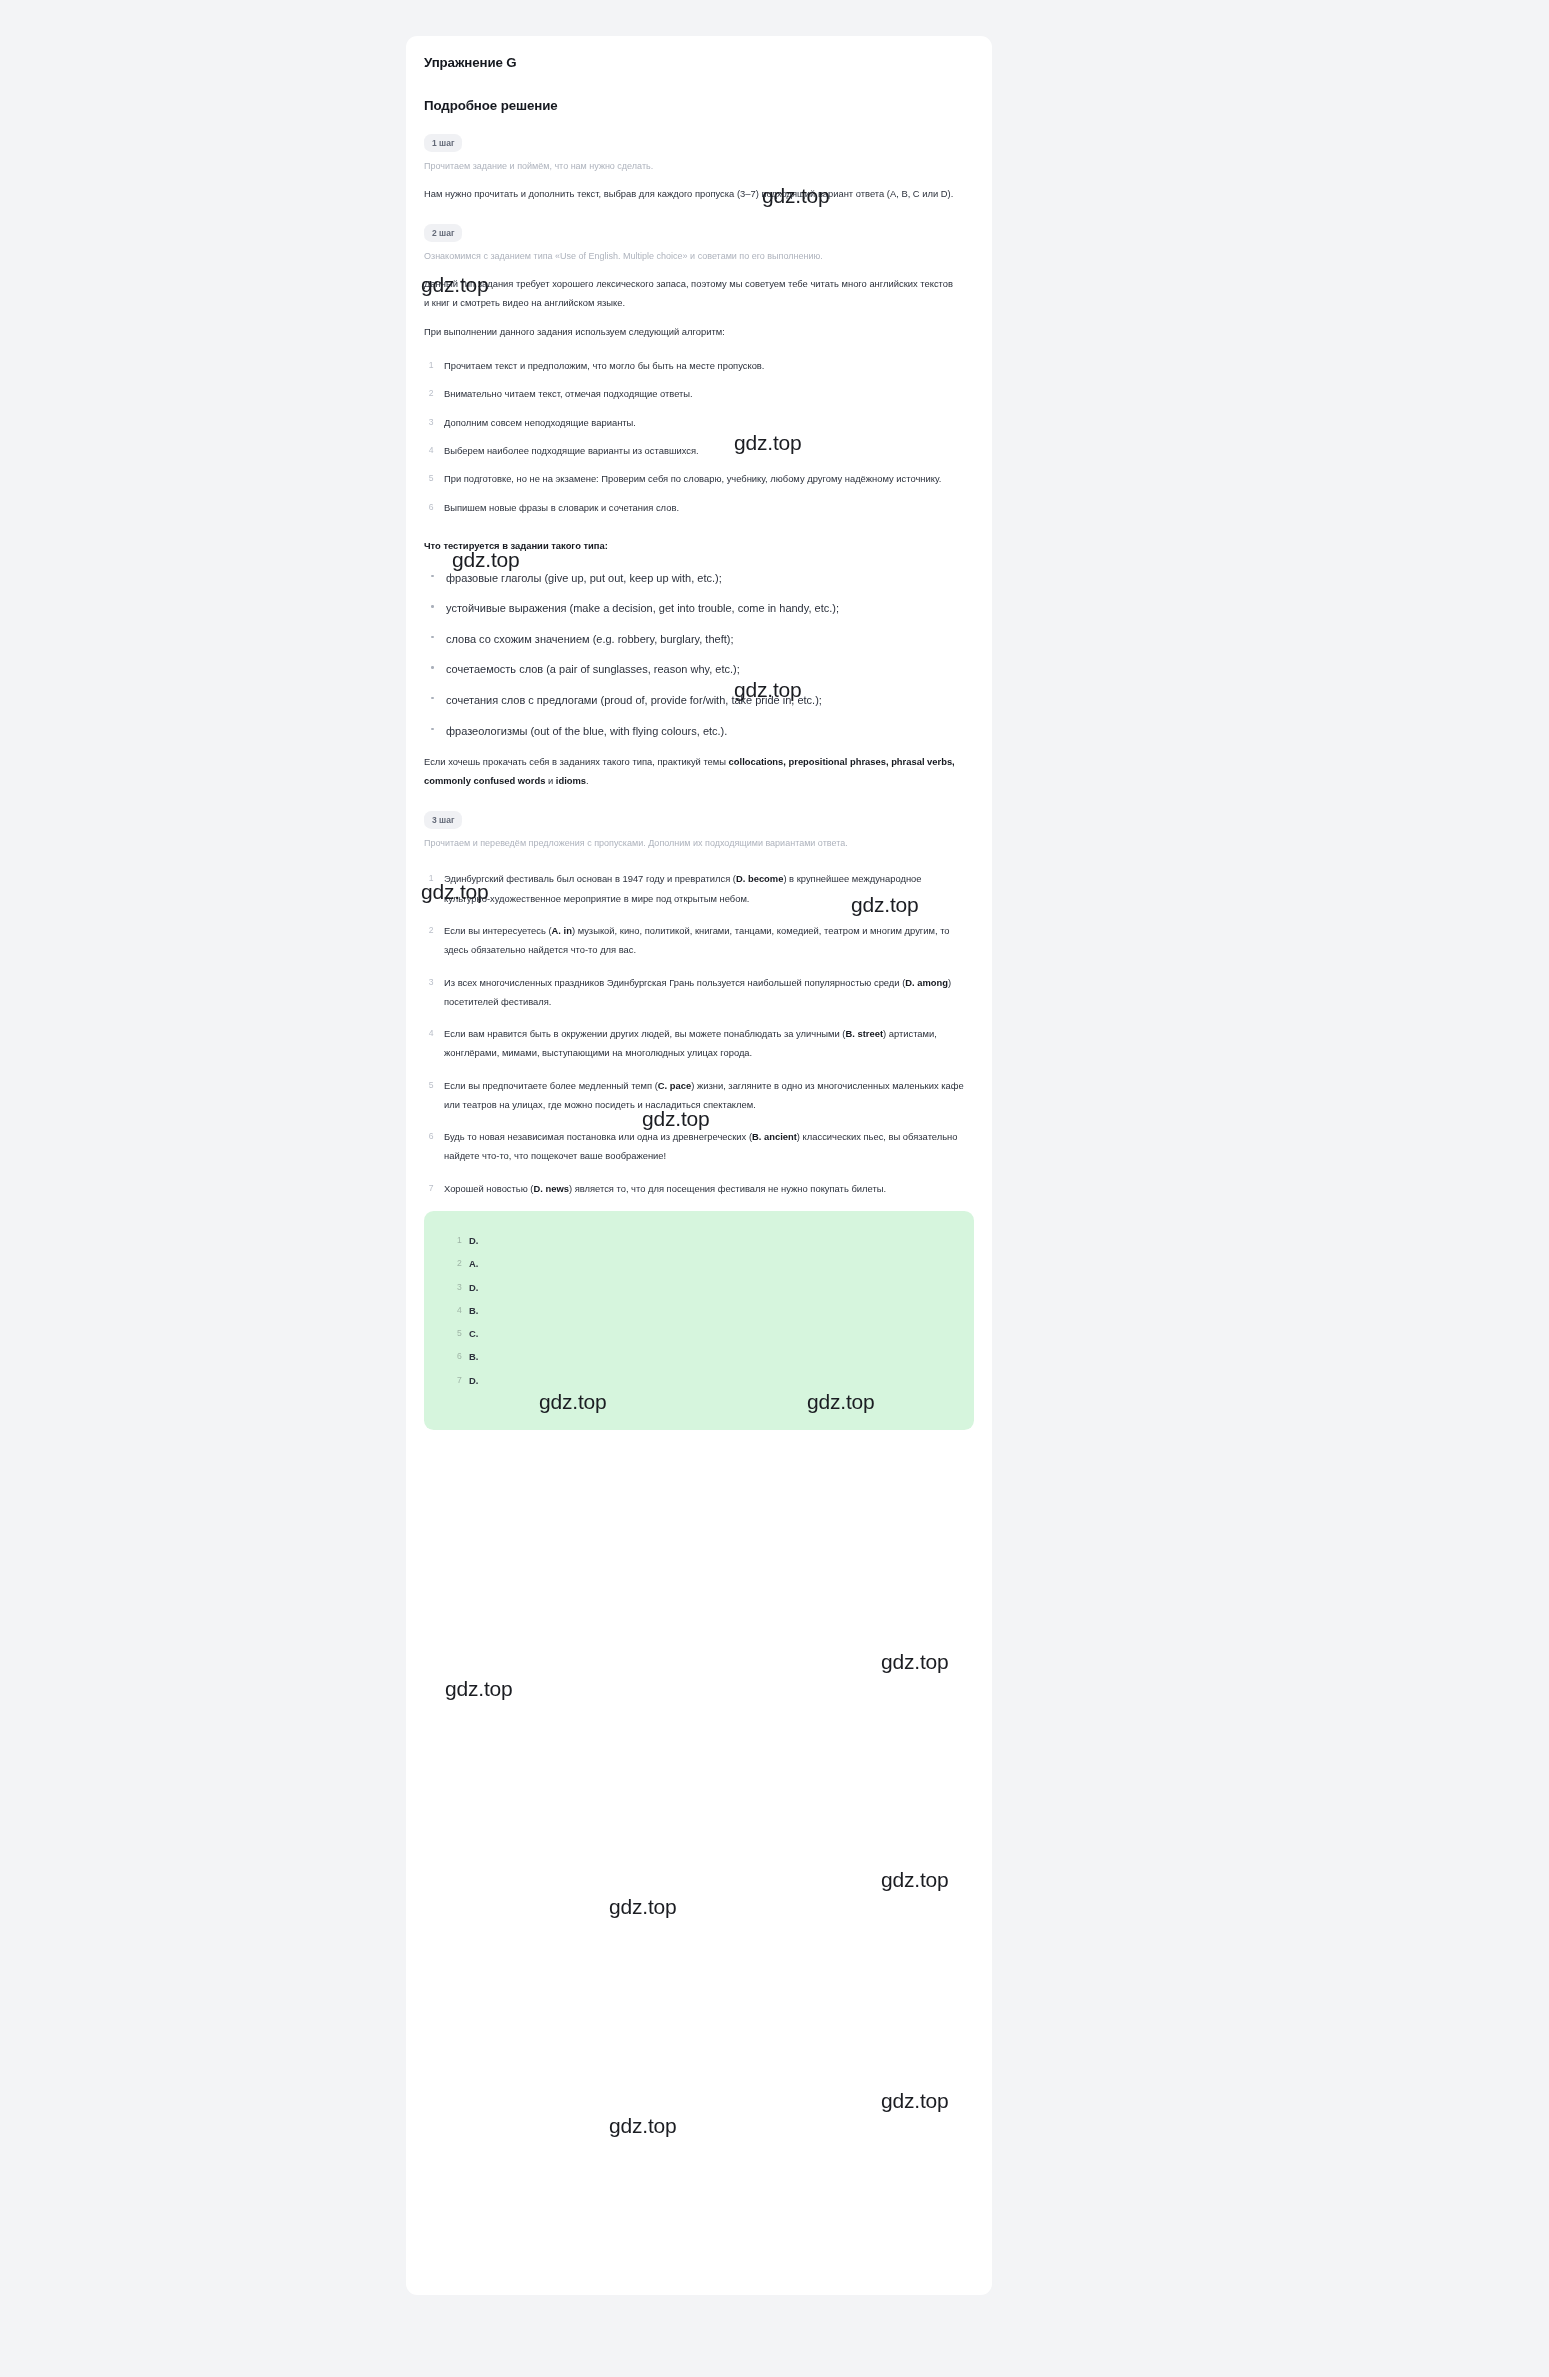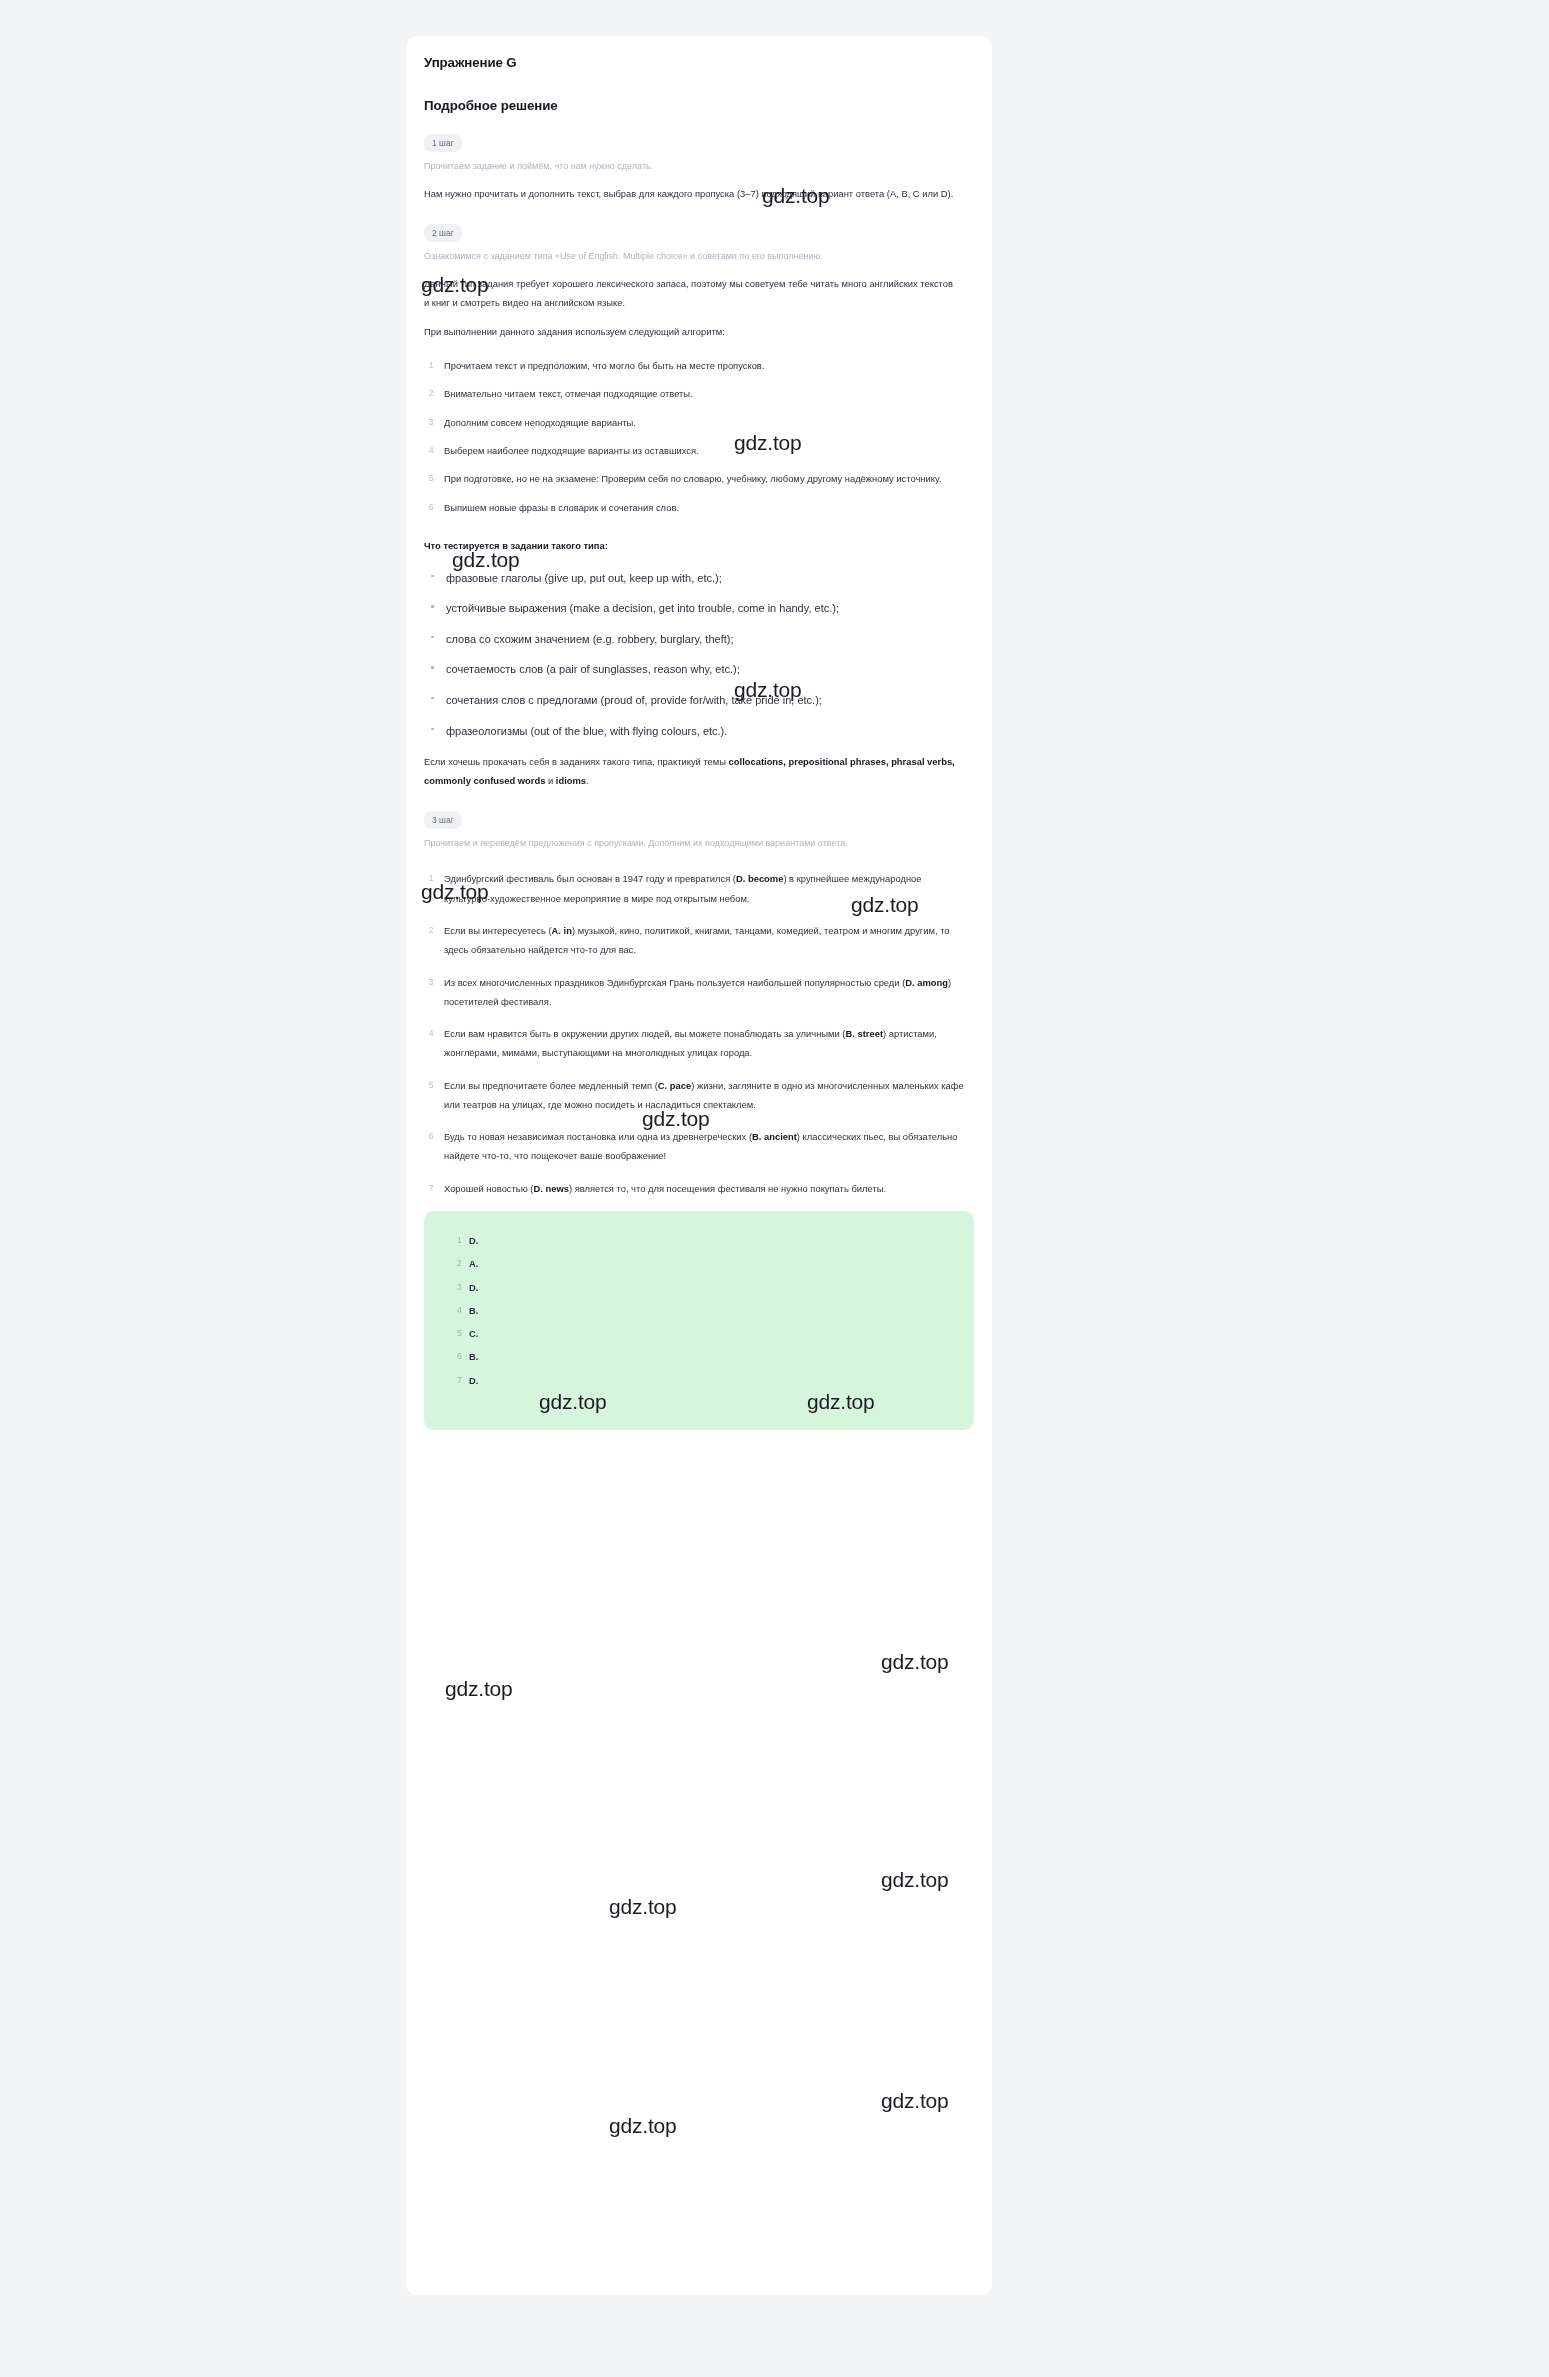--- a/index.html
+++ b/index.html
@@ -58,20 +58,21 @@
   
   .step-badge {
     display: inline-block;
     background: #f0f1f4;
     color: #646a78;
     font-size: 8.5px;
     line-height: 1;
     padding: 4.8px 8px 4.8px 8px;
     border-radius: 7.3px;
     margin-top: 21px;
+    font-weight: bold;
   }
   .answer-badge {
     display: inline-block;
     background: #dcf7e3;
     color: #2c9e58;
     font-size: 8.5px;
     line-height: 1;
     padding: 4.8px 8px 4.8px 8px;
     border-radius: 7.3px;
     margin-top: 16px;

